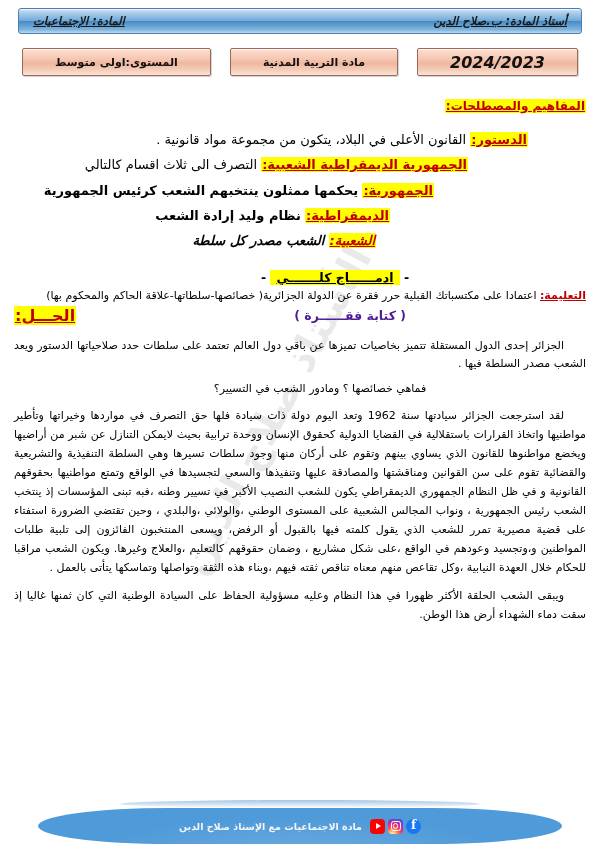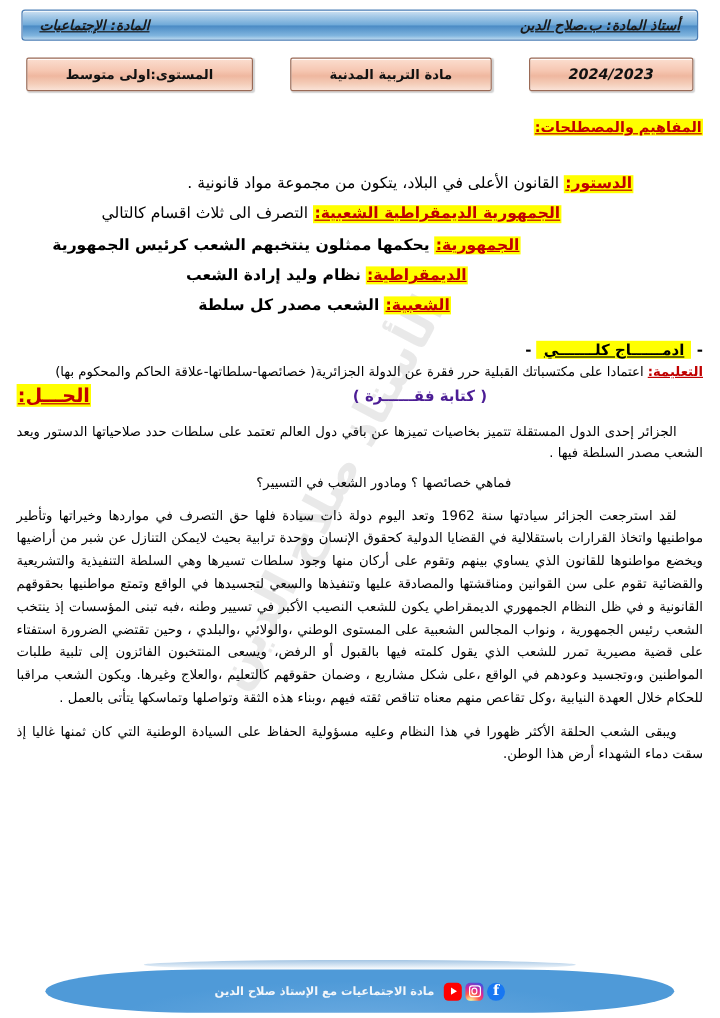--- a/index.html
+++ b/index.html
@@ -107,67 +107,68 @@
     font-size: 11px;
     font-weight: bold;
     color: #111;
     white-space: nowrap;
   }
   .info-box.level { min-width: 130px; }
   .info-box.subject { min-width: 140px; }
   .info-box.year {
     min-width: 135px;
     font-style: italic;
-    font-size: 12px;
+    font-size: 16px;
   }
 
   
   .content {
     position: absolute;
     top: 95px;
     left: 14px;
     right: 14px;
     z-index: 1;
   }
 
   .sec-title {
     font-size: 12px;
     font-weight: bold;
     color: #c00000;
     background: #ffff00;
     text-decoration: underline;
     display: inline-block;
     padding: 0 1px;
-    margin: 0 0 28px 0;
+    margin: 0 0 14px 0;
   }
 
   .term-line {
     font-size: 13px;
     line-height: 1.95;
     text-align: right;
     padding-right: 58px;
     white-space: nowrap;
   }
   .term-line.indent2 { padding-right: 118px; }
   .term-line.indent3 { padding-right: 152px; }
   .term-line.indent4 { padding-right: 196px; }
-  .term-line.indent5 { padding-right: 210px; }
+  .term-line.indent5 { padding-right: 210px; font-style: italic; }
 
   .term {
     color: #c00000;
     font-weight: bold;
     background: #ffff00;
     text-decoration: underline;
     padding: 0 1px;
   }
   .term-def { color: #000; font-weight: bold; }
   .term-def.light { font-weight: normal; }
 
   .merge-line {
     margin-top: 16px;
+    text-align: center;
     padding-left: 70px;
     font-size: 12.5px;
     font-weight: bold;
   }
   .merge-hl {
     background: #ffff00;
     text-decoration: underline;
     padding: 0 6px;
     color: #000;
   }

